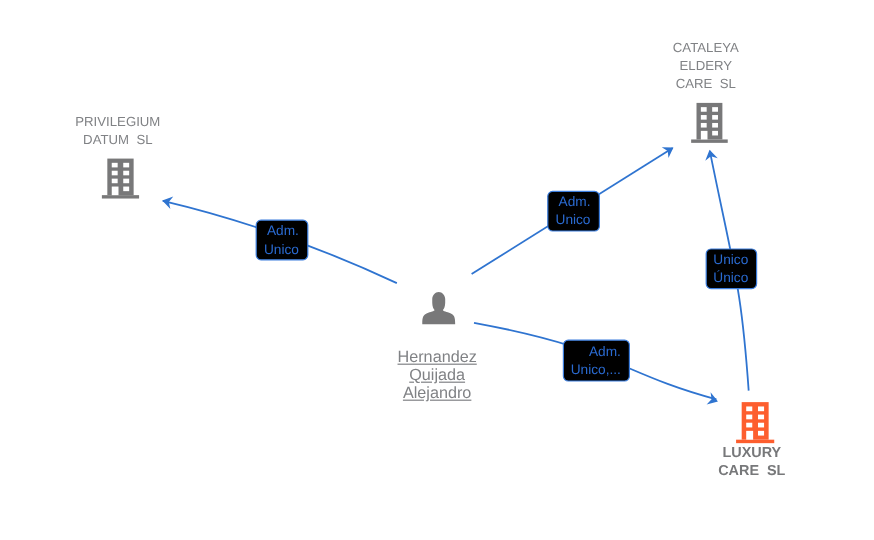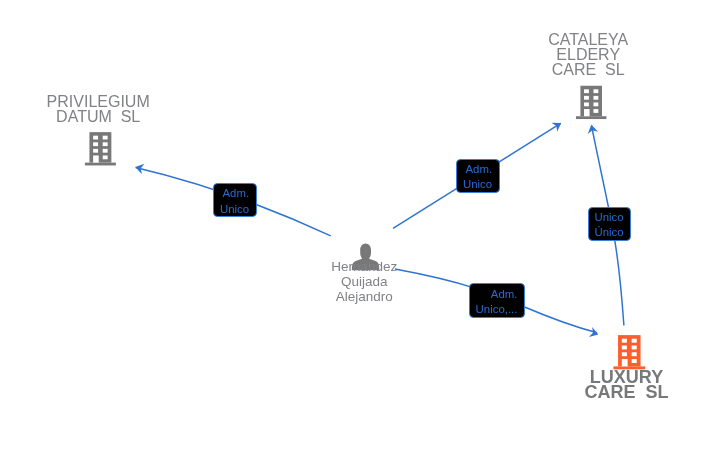--- a/index.html
+++ b/index.html
@@ -5,23 +5,23 @@
 <style>
   html,body{margin:0;padding:0;}
   body{width:728px;height:450px;background:#ffffff;overflow:hidden;
        font-family:"Liberation Sans",sans-serif;
        -webkit-font-smoothing:antialiased;}
   #stage{position:relative;width:728px;height:450px;background:#fff;}
   .edge-line{fill:none;stroke:#2f74d0;stroke-width:1.5;}
   .edge-head{fill:#2f74d0;stroke:none;}
   .node-name{position:absolute;text-align:center;color:#808285;
              font-size:11.8px;line-height:14.7px;white-space:pre;opacity:0.999;}
-  .node-name.company{font-size:16px;line-height:14.7px;}
+  .node-name.company{font-size:11px;line-height:14.7px;}
   .node-name.person{font-size:13.5px;line-height:15px;}
-  .node-name.bold{font-weight:bold;color:#77787a;font-size:18px;line-height:15.2px;}
+  .node-name.bold{font-weight:bold;color:#77787a;font-size:12px;line-height:15.2px;}
   .edge-label{position:absolute;box-sizing:border-box;
               border:1.35px solid #3b7ddd;border-radius:4.5px;
               background:#000000;color:#2a6ad0;
               font-size:11.4px;line-height:15.4px;text-align:right;padding-top:3px;
               display:flex;flex-direction:column;justify-content:center;
               align-items:center;white-space:pre;opacity:0.999;}
   .wm{position:absolute;left:644px;top:424px;width:84px;height:26px;}
   .wm svg{position:absolute;left:0;top:0;}
 </style>
 </head>
@@ -81,20 +81,20 @@
         <rect x="631.660673" y="345.49679999999995" width="5.058585" height="3.9330000000000007" fill="#ffffff"></rect>
         <rect x="621.8357768" y="352.2684" width="5.058585" height="3.9330000000000007" fill="#ffffff"></rect>
         <rect x="631.660673" y="352.2684" width="5.058585" height="3.9330000000000007" fill="#ffffff"></rect>
         <rect x="621.8357768" y="359.03999999999996" width="5.7667869" height="7.353000000000009" fill="#ffffff"></rect>
         <rect x="631.660673" y="359.03999999999996" width="5.058585" height="3.9330000000000007" fill="#ffffff"></rect>
       </g>
     </svg>
 <div class="node-name company" style="left: 38.2px; top: 95.3px; width: 120px;">PRIVILEGIUM
 DATUM  SL</div><div class="node-name company" style="left: 526.2px; top: 33.2px; width: 124px;">CATALEYA
 ELDERY
-CARE  SL</div><div class="node-name person" style="left: 302.3px; top: 259px; width: 124px;">Hernandez
+CARE  SL</div><div class="node-name person" style="left: 302.3px; top: 290px; width: 124px; text-decoration: underline;">Hernandez
 Quijada
 Alejandro</div><div class="node-name company bold" style="left: 564.5px; top: 370px; width: 124px;">LUXURY
 CARE  SL</div><div class="edge-label" style="left: 212.5px; top: 183px; width: 44px; height: 34px;">Adm.
 Unico</div><div class="edge-label" style="left: 455.5px; top: 158.5px; width: 44px; height: 34px;">Adm.
 Unico</div><div class="edge-label" style="left: 468.5px; top: 283px; width: 56px; height: 35px;">Adm.
 Unico,...</div><div class="edge-label" style="left: 587.5px; top: 206.5px; width: 43px; height: 34px;">Unico
 Único</div></div>
 
 </body></html>

